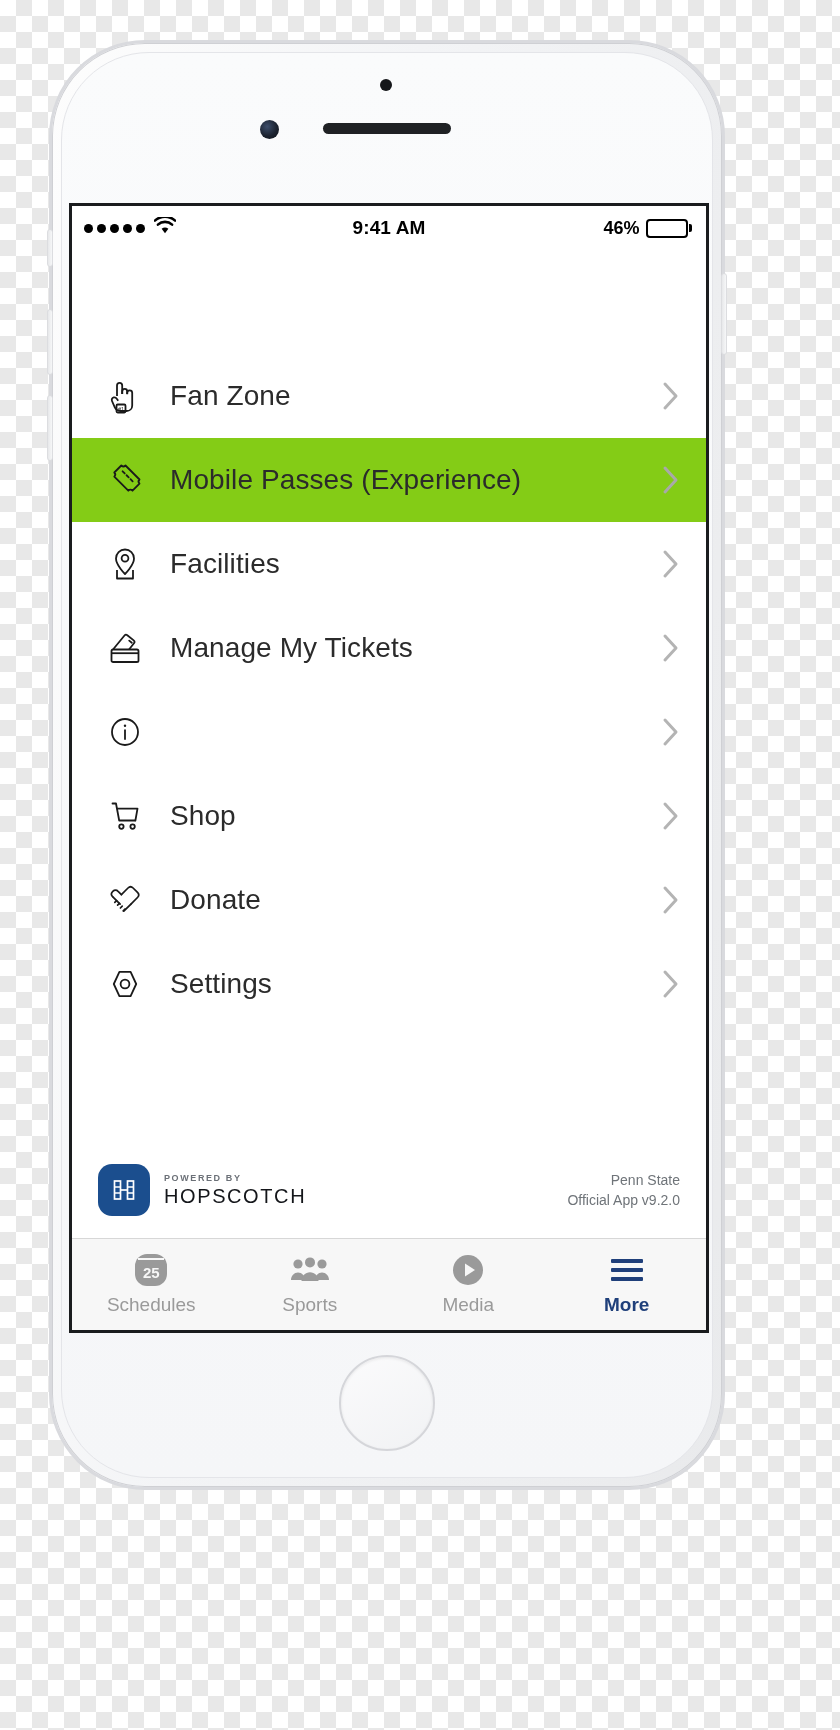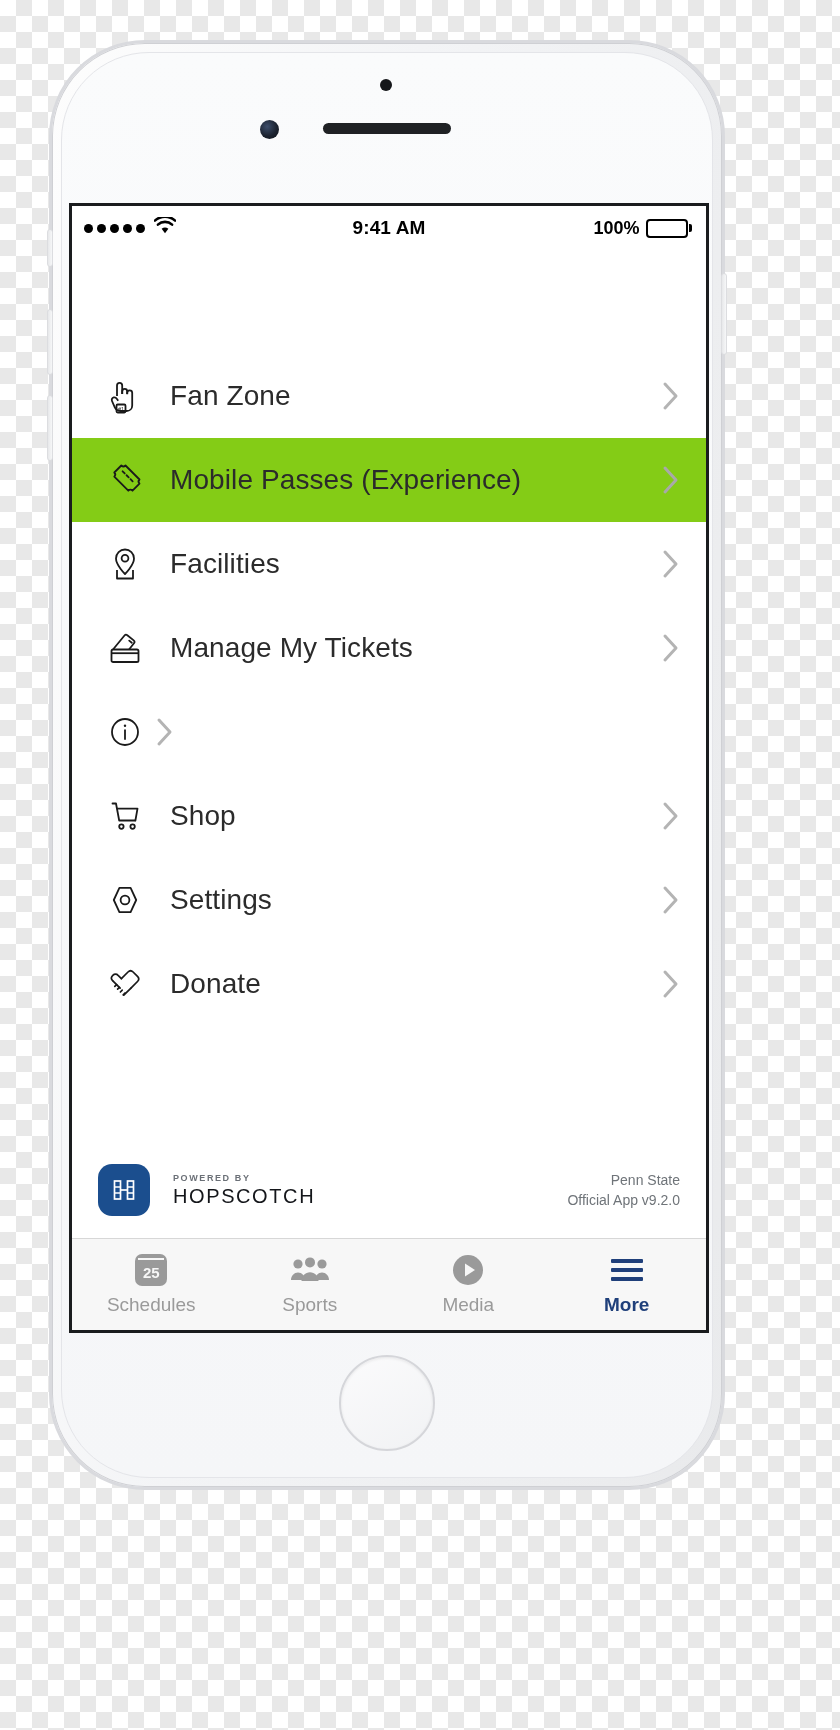--- a/index.html
+++ b/index.html
@@ -113,20 +113,21 @@
     width:3px; height:8px; background:#000; margin-left:1.5px; border-radius:0 2px 2px 0;
   }
 
   
   .menu-list { flex: 1 1 auto; padding-top: 104px; }
   .menu-row {
     height: 84px;
     display: flex; align-items: center;
     padding: 0 22px 0 26px;
     background: #fff;
+    justify-content: space-between;
   }
   .menu-row.selected { background: #84cc16; }
   .row-icon {
     width: 54px; flex: 0 0 54px;
     display:flex; align-items:center; justify-content:center;
     color: #1a1a1a;
   }
   .row-label {
     flex: 1 1 auto;
     font-size: 28px;
@@ -136,21 +137,21 @@
   }
   .row-chevron { flex: 0 0 26px; display:flex; align-items:center; justify-content:center; }
   .row-chevron svg { display:block; }
 
   
   .brand-footer {
     flex: 0 0 auto;
     display:flex; align-items:center;
     padding: 0 26px 22px 26px;
   }
-  .brand-left { display:flex; align-items:center; gap:23px; }
+  .brand-left { display:flex; align-items:center; gap:14px; }
   .brand-mark {
     width: 52px; height: 52px; border-radius: 14px;
     background: #1b4e8e;
     display:flex; align-items:center; justify-content:center;
   }
   .brand-words { line-height: 1; }
   .brand-powered {
     font-size: 9px; font-weight: bold; letter-spacing: 1.6px;
     color: #6b7077; margin-bottom: 3px;
   }
@@ -172,21 +173,21 @@
   .tab {
     flex:1 1 0; display:flex; flex-direction:column;
     align-items:center; justify-content:center; gap:7px;
     color:#9a9a9a;
   }
   .tab.active { color:#1f3f7a; }
   .tab-label { font-size: 19px; }
   .tab.active .tab-label { font-weight: bold; }
   .tab-icon { height:34px; display:flex; align-items:center; justify-content:center; }
   .cal-icon {
-    width:32px; height:32px; border-radius:7px; background: currentColor;
+    width:32px; height:32px; border-radius:12px; background: currentColor;
     display:flex; align-items:flex-end; justify-content:center;
     position:relative;
   }
   .cal-icon .cal-top {
     position:absolute; left:3px; right:3px; top:4px; height:2px; background:#f7f7f7;
   }
   .cal-icon .cal-num {
     font-size:15px; font-weight:bold; color:#f7f7f7; line-height:1; padding-bottom:6px;
   }
   .hamburger { display:flex; flex-direction:column; gap:5px; }
@@ -221,21 +222,21 @@
         <span class="wifi">
           <svg width="22" height="17" viewBox="0 0 22 17">
             <path d="M11 16.2 L7.6 11.8 A5.6 5.6 0 0 1 14.4 11.8 Z" fill="#000"></path>
             <path d="M3.9 7.6 A10.6 10.6 0 0 1 18.1 7.6" stroke="#000" stroke-width="2.6" fill="none" stroke-linecap="round"></path>
             <path d="M0.9 3.6 A15.2 15.2 0 0 1 21.1 3.6" stroke="#000" stroke-width="2.6" fill="none" stroke-linecap="round"></path>
           </svg>
         </span>
       </div>
       <div class="sb-time">9:41 AM</div>
       <div class="sb-right">
-        <span>100%</span>
+        <span>46%</span>
         <span class="battery">
           <span class="battery-body"><span class="battery-fill"></span></span>
           <span class="battery-cap"></span>
         </span>
       </div>
     </div>
 
     <div class="menu-list">
 
       <div class="menu-row">
@@ -323,35 +324,20 @@
       <div class="menu-row">
         <span class="row-icon">
           <svg width="38" height="38" viewBox="0 0 38 38" fill="none" stroke="#1a1a1a" stroke-width="1.8" stroke-linejoin="round" stroke-linecap="round">
             <path d="M6.5 6.5 H10 L13.2 23.5 H29"></path>
             <path d="M11.4 11.6 H31.5 L29.4 23.5"></path>
             <circle cx="15.4" cy="29.6" r="2.2"></circle>
             <circle cx="26.6" cy="29.6" r="2.2"></circle>
           </svg>
         </span>
         <span class="row-label">Shop</span>
-        <span class="row-chevron">
-          <svg width="18" height="30" viewBox="0 0 18 30">
-              <path d="M3 3 L14 15 L3 27" stroke="#b4b4b4" stroke-width="3" fill="none" stroke-linecap="round" stroke-linejoin="round"></path>
-            </svg>
-        </span>
-      </div>
-
-      <div class="menu-row">
-        <span class="row-icon">
-          <svg width="38" height="38" viewBox="0 0 38 38" fill="none" stroke="#1a1a1a" stroke-width="1.8" stroke-linejoin="round">
-            <path d="M13.4 6.8 H24.6 L30.2 19 L24.6 31.2 H13.4 L7.8 19 Z"></path>
-            <circle cx="19" cy="19" r="4.4"></circle>
-          </svg>
-        </span>
-        <span class="row-label">Settings</span>
         <span class="row-chevron">
           <svg width="18" height="30" viewBox="0 0 18 30">
               <path d="M3 3 L14 15 L3 27" stroke="#b4b4b4" stroke-width="3" fill="none" stroke-linecap="round" stroke-linejoin="round"></path>
             </svg>
         </span>
       </div>
 
       <div class="menu-row">
         <span class="row-icon">
           <svg width="40" height="40" viewBox="0 0 40 40" fill="none" stroke="#1a1a1a" stroke-width="1.7" stroke-linejoin="round" stroke-linecap="round">
@@ -365,20 +351,35 @@
             <path d="M25.7 24.3 l-6.9 6.9"></path>
           </svg>
         </span>
         <span class="row-label">Donate</span>
         <span class="row-chevron">
           <svg width="18" height="30" viewBox="0 0 18 30">
               <path d="M3 3 L14 15 L3 27" stroke="#b4b4b4" stroke-width="3" fill="none" stroke-linecap="round" stroke-linejoin="round"></path>
             </svg>
         </span>
       </div>
+
+      <div class="menu-row">
+        <span class="row-icon">
+          <svg width="38" height="38" viewBox="0 0 38 38" fill="none" stroke="#1a1a1a" stroke-width="1.8" stroke-linejoin="round">
+            <path d="M13.4 6.8 H24.6 L30.2 19 L24.6 31.2 H13.4 L7.8 19 Z"></path>
+            <circle cx="19" cy="19" r="4.4"></circle>
+          </svg>
+        </span>
+        <span class="row-label">Settings</span>
+        <span class="row-chevron">
+          <svg width="18" height="30" viewBox="0 0 18 30">
+              <path d="M3 3 L14 15 L3 27" stroke="#b4b4b4" stroke-width="3" fill="none" stroke-linecap="round" stroke-linejoin="round"></path>
+            </svg>
+        </span>
+      </div>
     </div>
 
     <div class="brand-footer">
       <div class="brand-left">
         <span class="brand-mark">
           <svg width="30" height="30" viewBox="0 0 30 30" fill="none" stroke="#ffffff" stroke-width="1.7">
             <rect x="5.5" y="6" width="6" height="18"></rect>
             <rect x="18.5" y="6" width="6" height="18"></rect>
             <path d="M11.5 15 H18.5"></path>
             <path d="M5.5 12 H11.5 M5.5 18 H11.5 M18.5 12 H24.5 M18.5 18 H24.5"></path>

